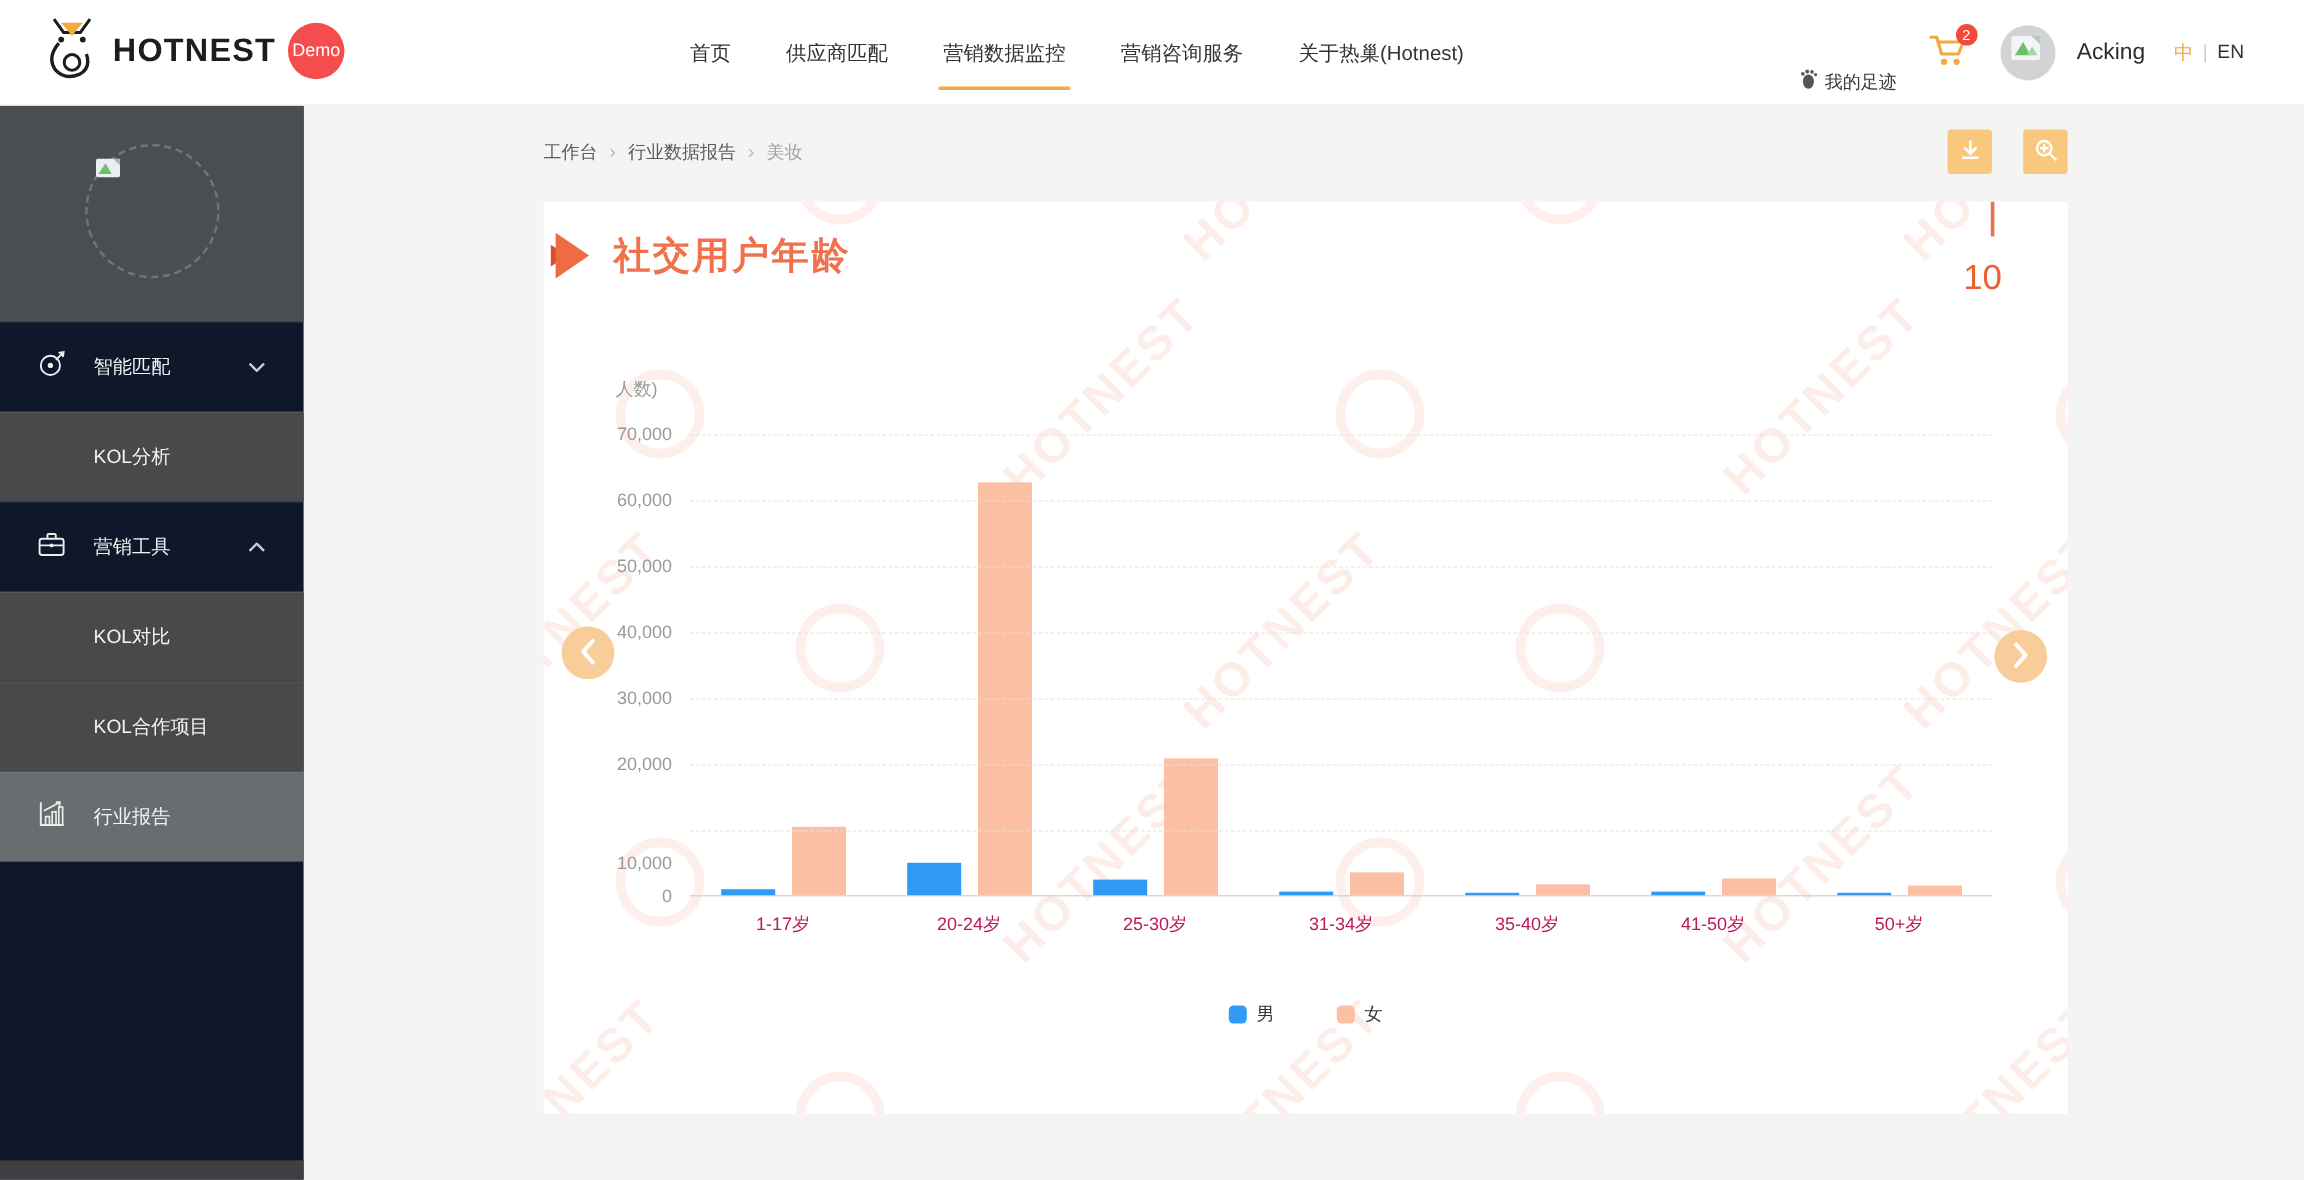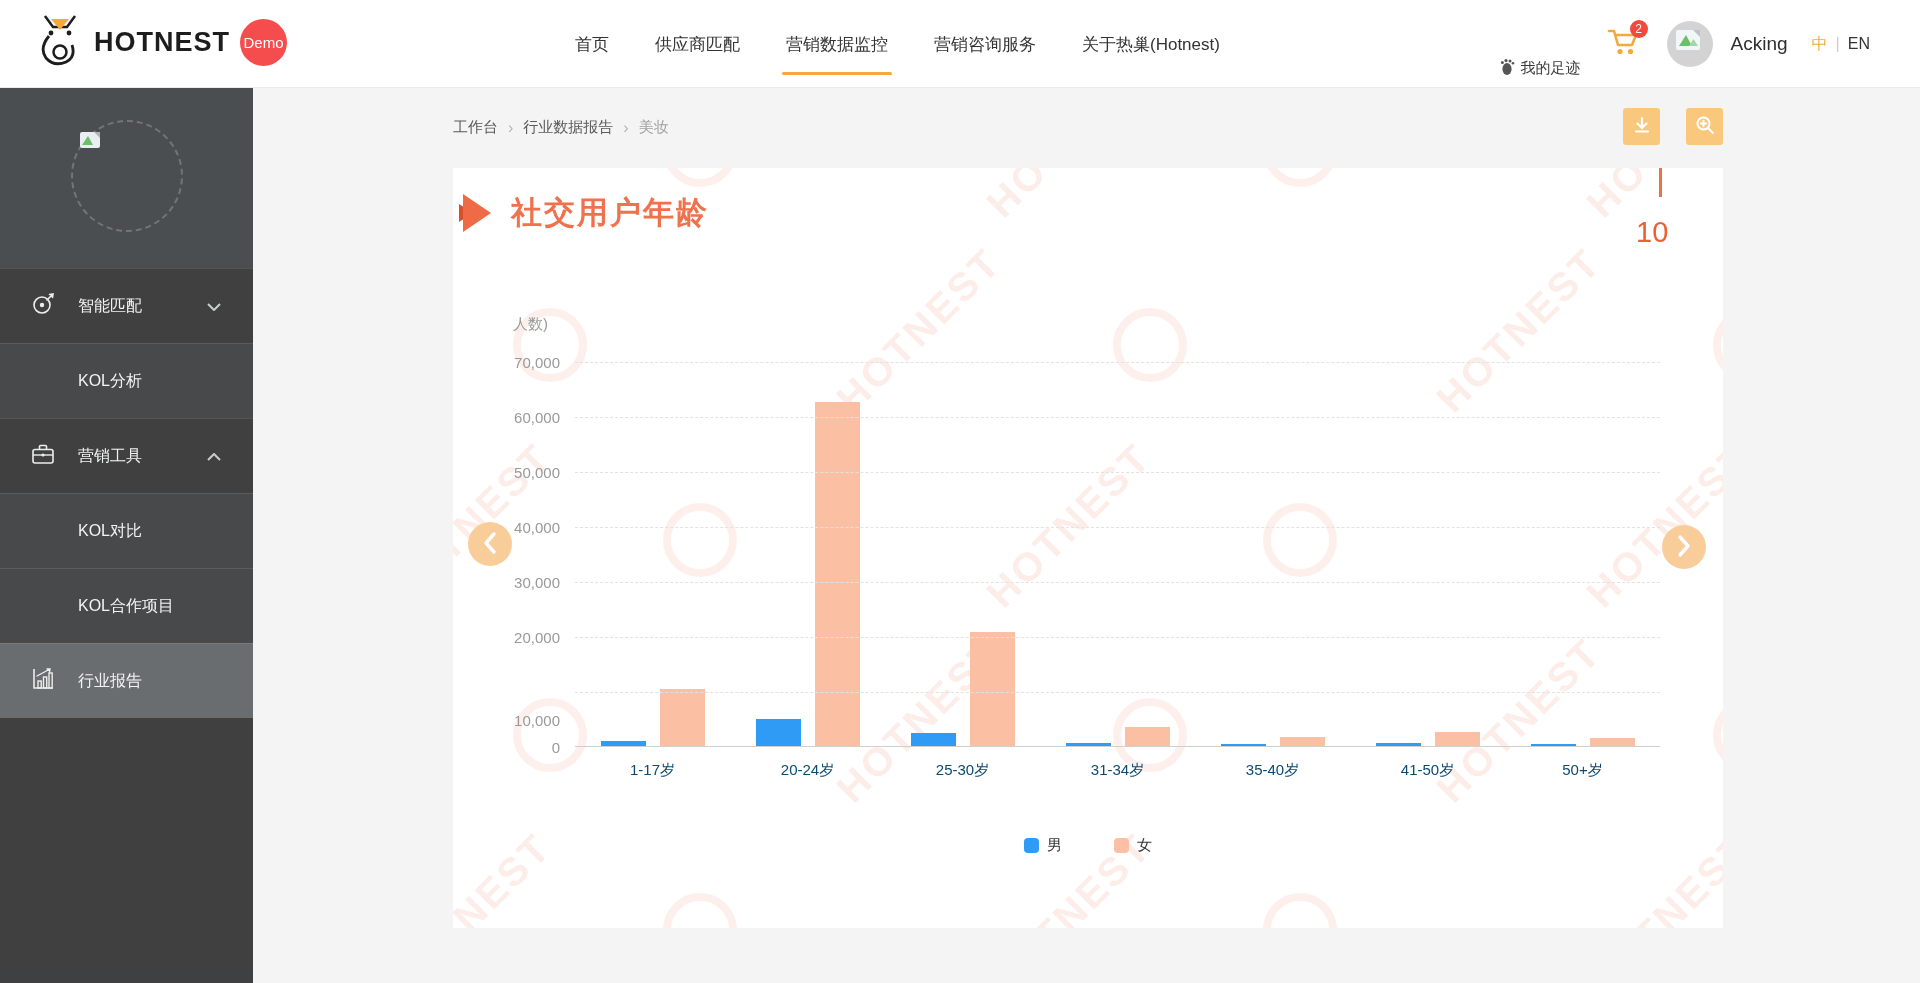--- a/index.html
+++ b/index.html
@@ -26,21 +26,21 @@
   .avatar { width:46px; height:46px; border-radius:50%; background:#d3d3d3; position:relative;
     overflow:hidden; cursor:pointer; margin-left:10px; }
   .avatar svg { position:absolute; left:9px; top:9px; }
   .username { font-size:19px; color:#2d2d2d; }
   .lang { display:flex; align-items:center; gap:8px; font-size:16px; margin-left:6px; }
   .lang-zh { color:#f5a93d; cursor:pointer; }
   .lang-div { color:#ccc; }
   .lang-en { color:#333; cursor:pointer; }
 
   
-  .sidebar { position:absolute; left:0; top:88px; bottom:0; width:253px; background:#404040; z-index:20; }
+  .sidebar { position:absolute; left:0; top:88px; bottom:0; width:253px; background:#0f172a; z-index:20; }
   .side-placeholder { height:180px; background:#4b4e50; position:relative; }
   .ph-circle { position:absolute; left:71px; top:32px; width:112px; height:112px; border-radius:50%;
     border:2px dashed rgba(255,255,255,0.22); }
   .ph-img { position:absolute; left:80px; top:44px; }
   .menu-item { height:75px; display:flex; align-items:center; position:relative; cursor:pointer;
     border-top:1px solid rgba(255,255,255,0.10); color:#f2f3f3; font-size:16px; }
   .menu-item:first-child { border-top:none; }
   .menu-item .mi-icon { position:absolute; left:31px; top:50%; transform:translateY(-50%); }
   .menu-item .mi-label { position:absolute; left:78px; }
   .menu-item .mi-chevron { position:absolute; right:32px; top:50%; transform:translateY(-50%); }
@@ -75,21 +75,21 @@
   .unit-label { position:absolute; left:60px; top:147px; font-size:15px; color:#9a9a9a; }
   .y-axis-labels { position:absolute; left:0; top:194px; width:107px; height:385px; }
   .ytick { position:absolute; right:0; transform:translateY(-50%); font-size:15px; color:#999; }
   .plot-area { position:absolute; left:122px; top:194px; width:1085px; height:385px;
     border-bottom:1px solid #cfcfcf; }
   .gridline { position:absolute; left:0; right:0; height:0; border-top:1px dashed #e2e2e2; }
   .bar-groups { position:absolute; inset:0; display:flex; }
   .group { flex:1; display:flex; align-items:flex-end; justify-content:center; gap:14px; }
   .bar { width:45px; }
   .category-labels { position:absolute; left:122px; top:593px; width:1085px; display:flex; }
-  .cat { flex:1; text-align:center; font-size:15px; color:#0c4a6e; }
+  .cat { flex:1; text-align:center; font-size:15px; color:#be185d; }
   .chart-legend { position:absolute; left:0; top:668px; width:1270px; display:flex;
     justify-content:center; gap:52px; }
   .legend-item { display:flex; align-items:center; gap:8px; cursor:pointer; }
   .legend-item .sw { width:15px; height:15px; border-radius:4px; display:block; }
   .lg-label { font-size:15px; color:#333; }
   .carousel-btn { position:absolute; width:44px; height:44px; border-radius:50%; background:#f8cd99;
     border:none; display:flex; align-items:center; justify-content:center; cursor:pointer; }
   .carousel-prev { left:15px; top:354px; }
   .carousel-next { left:1209px; top:357px; }
 </style>

